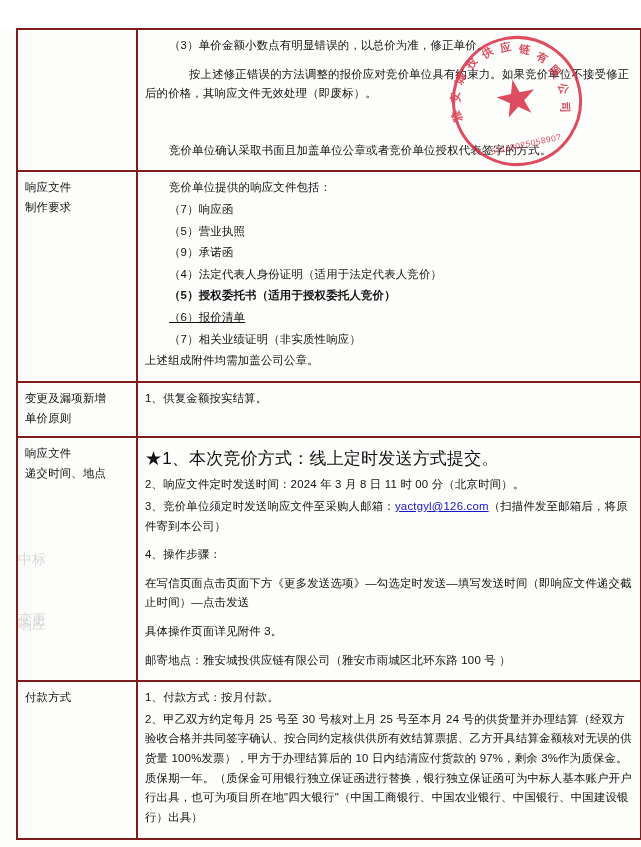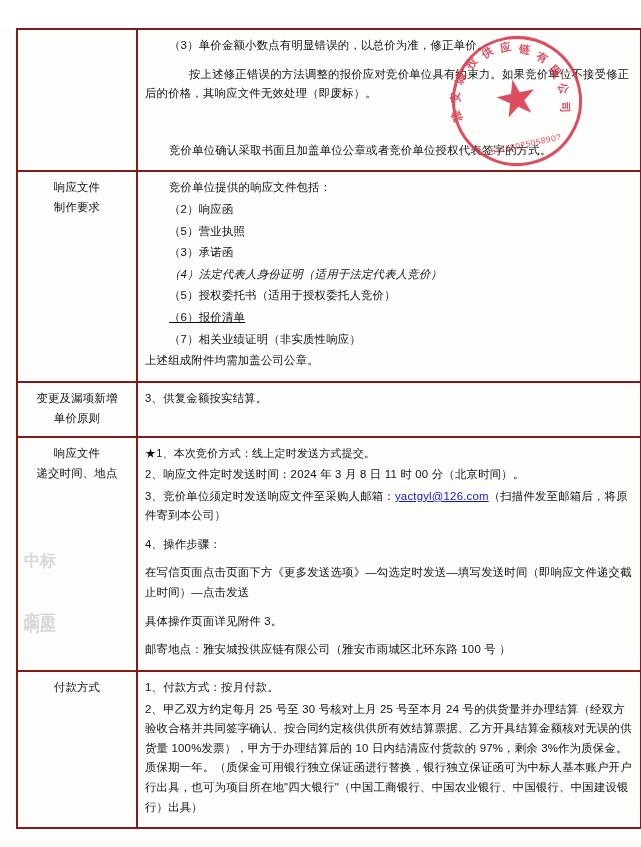--- a/index.html
+++ b/index.html
@@ -30,21 +30,20 @@
   table.doc td {
     border: 2px solid #7f1d1d;
     vertical-align: top;
     padding: 6px 7px 8px 7px;
     font-size: 11.4px;
     line-height: 1.72;
     letter-spacing: 0.2px;
   }
   td.label {
     width: 104px;
-    text-align: center;
     vertical-align: middle;
     font-size: 11.6px;
     line-height: 2.0;
     letter-spacing: 1px;
     padding: 6px 2px;
   }
   td.body {
     width: 488px;
   }
   .p {
@@ -58,21 +57,21 @@
   }
   .label-lines div {
     white-space: nowrap;
   }
   .link {
     color: #1414c8;
     text-decoration: underline;
     margin-top: 34px;
   }
   .star {
-    font-size: 11px;
+    font-size: 17px;
   }
   
   .seal {
     position: absolute;
     left: 452px;
     top: 8px;
     width: 124px;
     height: 124px;
     border: 3px solid #d7263d;
     border-radius: 50%;
@@ -117,24 +116,23 @@
     right: 0;
     bottom: 13px;
     text-align: center;
     font-size: 8.5px;
     color: #d7263d;
     letter-spacing: 0.5px;
   }
   
   .ghost {
     position: absolute;
-    left: 24px;
-    font-size: 16px;
+    left: 18px;
+    font-size: 14px;
     color: #d8d8d8;
-    font-weight: bold;
   }
 </style>
 </head>
 <body>
 
 <div class="page">
 
   <div class="ghost" style="top:523px;">中标</div>
   <div class="ghost" style="top:556px;margin-top:27px;">变更</div>
   <div class="ghost" style="top:588px;">响应</div>
@@ -154,41 +152,41 @@
 
     <tr>
       <td class="label">
         <div class="label-lines">
           <div>响应文件</div>
           <div>制作要求</div>
         </div>
       </td>
       <td class="body">
         <div class="p" style="text-indent:24px;">竞价单位提供的响应文件包括：</div>
-        <div class="p" style="text-indent:24px;">（2）响应函</div>
+        <div class="p" style="text-indent:24px;">（7）响应函</div>
         <div class="p" style="text-indent:24px;">（5）营业执照</div>
-        <div class="p" style="text-indent:24px;">（3）承诺函</div>
-        <div class="p" style="text-indent:24px;font-style:italic;">（4）法定代表人身份证明（适用于法定代表人竞价）</div>
-        <div class="p" style="text-indent:24px;">（5）授权委托书（适用于授权委托人竞价）</div>
+        <div class="p" style="text-indent:24px;">（9）承诺函</div>
+        <div class="p" style="text-indent:24px;">（4）法定代表人身份证明（适用于法定代表人竞价）</div>
+        <div class="p" style="text-indent:24px;font-weight:bold;">（5）授权委托书（适用于授权委托人竞价）</div>
         <div class="p" style="text-indent:24px;text-decoration:underline;">（6）报价清单</div>
         <div class="p" style="text-indent:24px;">（7）相关业绩证明（非实质性响应）</div>
         <div class="p">上述组成附件均需加盖公司公章。</div>
       </td>
     </tr>
 
 
     <tr>
       <td class="label">
         <div class="label-lines">
           <div>变更及漏项新增</div>
           <div>单价原则</div>
         </div>
       </td>
       <td class="body">
-        <div class="p">3、供复金额按实结算。</div>
+        <div class="p">1、供复金额按实结算。</div>
       </td>
     </tr>
 
     <tr>
       <td class="label">
         <div class="label-lines">
           <div>响应文件</div>
           <div>递交时间、地点</div>
         </div>
       </td>

